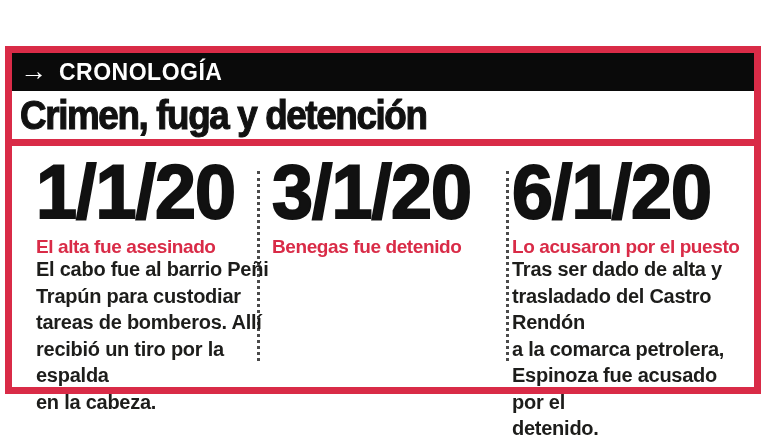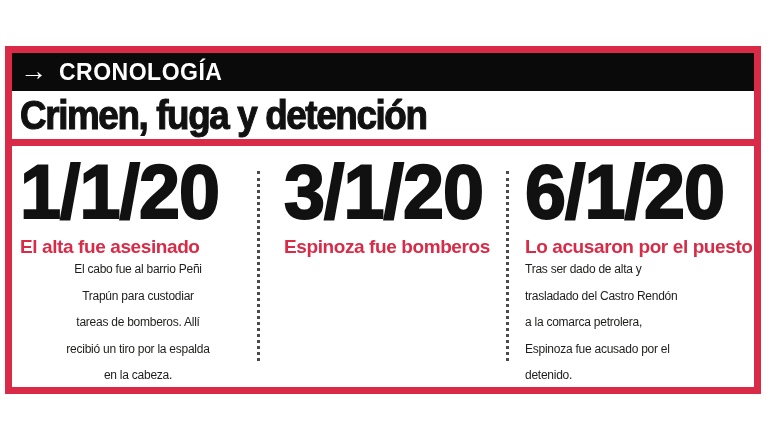--- a/index.html
+++ b/index.html
@@ -43,38 +43,38 @@
   }
   .dotted-divider{
     position:absolute;top:25px;height:190px;width:0;
     border-left:3px dotted var(--divider-dot);
   }
   .divider-1{left:245px;}
   .divider-2{left:494px;}
   .event{
     position:absolute;top:0;bottom:0;width:236px;
   }
-  .event-1{left:8px;text-align:center;}
-  .event-2{left:272px;}
-  .event-3{left:513px;}
+  .event-1{left:24px;}
+  .event-2{left:260px;}
+  .event-3{left:500px;}
   .date{
     position:absolute;top:6px;left:0;
     font-size:76px;font-weight:bold;color:#111;line-height:1.05;
     letter-spacing:-1px;transform:scaleX(.97);transform-origin:left top;
     -webkit-text-stroke:2px #111;white-space:nowrap;
   }
   .headline{
     position:absolute;top:90px;left:0;
     font-size:19px;font-weight:bold;color:var(--accent-red);
     letter-spacing:-.4px;white-space:nowrap;
   }
   .body-text{
     position:absolute;top:110px;left:0;width:100%;
-    font-size:12px;line-height:26.5px;color:var(--text-black);
-    letter-spacing:-.25px;white-space:pre-line;font-weight:400;
+    font-size:20px;line-height:26.5px;color:var(--text-black);
+    letter-spacing:-.25px;white-space:pre-line;font-weight:700;
   }
 </style>
 </head>
 <body>
 
 <div class="canvas">
   <div class="frame">
 
     <div class="kicker-bar">
       <span class="arrow">→</span>
@@ -94,21 +94,21 @@
         <div class="headline">El alta fue asesinado</div>
         <p class="body-text">El cabo fue al barrio Peñi
 Trapún para custodiar
 tareas de bomberos. Allí
 recibió un tiro por la espalda
 en la cabeza.</p>
       </section>
 
       <section class="event event-2">
         <div class="date">3/1/20</div>
-        <div class="headline">Espinoza fue bomberos</div>
+        <div class="headline">Benegas fue detenido</div>
       </section>
 
       <section class="event event-3">
         <div class="date">6/1/20</div>
         <div class="headline">Lo acusaron por el puesto</div>
         <p class="body-text">Tras ser dado de alta y
 trasladado del Castro Rendón
 a la comarca petrolera,
 Espinoza fue acusado por el
 detenido.</p>

